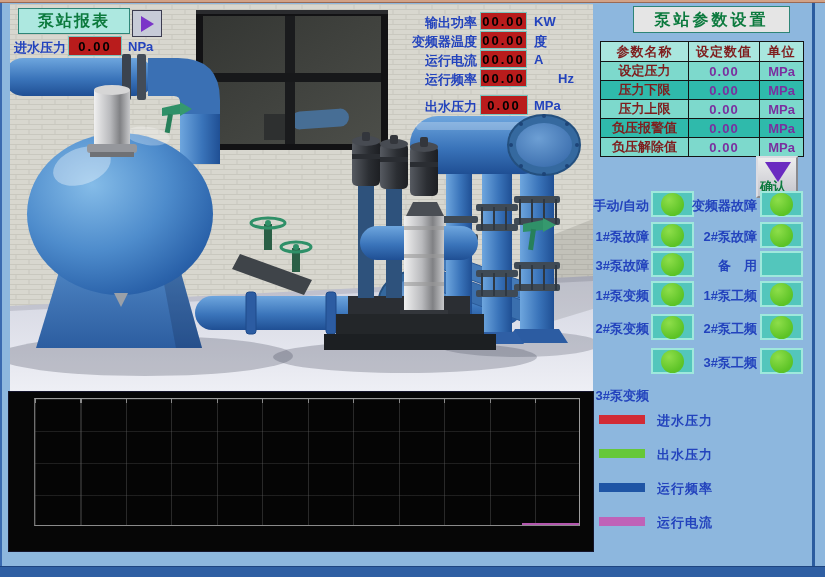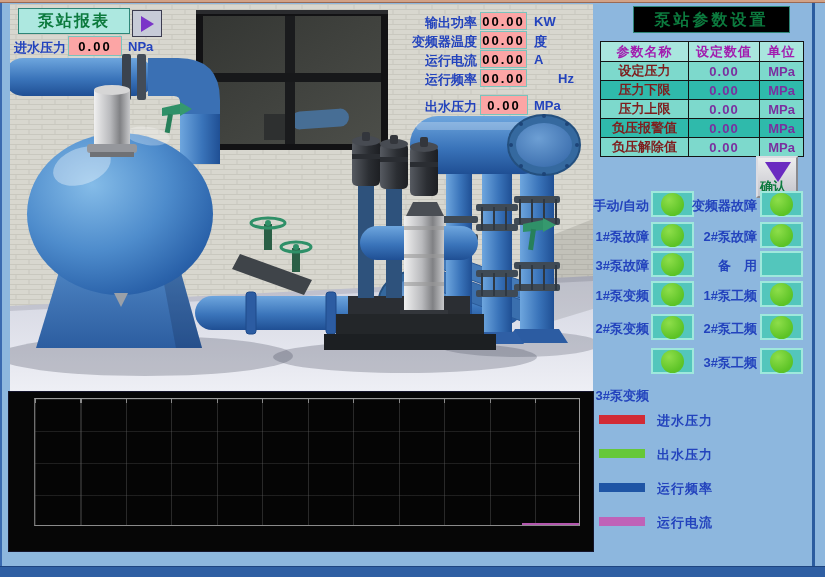--- a/index.html
+++ b/index.html
@@ -7,37 +7,37 @@
   .screen{position:relative;width:825px;height:577px;background:#8db7de;overflow:hidden;
           font-family:"Liberation Sans","DejaVu Sans",sans-serif;}
   .abs{position:absolute;}
   
   .strip-top{left:0;top:0;width:825px;height:3px;background:#d2a287;border-bottom:1px solid #9a6a55;}
   .strip-bottom{left:0;top:566px;width:825px;height:11px;background:#2f5fa3;border-top:1px solid #1d4480;}
   .strip-left{left:0;top:3px;width:2px;height:563px;background:#3a6ab0;}
   .strip-right{left:812px;top:3px;width:3px;height:563px;background:#2b5c9f;}
   
   .lbl{font-size:13px;font-weight:bold;color:#2343bd;white-space:nowrap;}
-  .vbox{background:#fca5a5;border:1px solid #79c4be;color:#000;font-weight:bold;font-size:13px;
+  .vbox{background:#b91c1c;border:1px solid #79c4be;color:#000;font-weight:bold;font-size:13px;
         display:flex;align-items:center;justify-content:center;letter-spacing:2px;}
   
   .report{left:18px;top:8px;display:flex;align-items:flex-start;}
   .report-label{width:112px;height:26px;line-height:24px;text-align:center;background:#ade8e0;
         border:1px solid #2e8577;color:#0c7a3e;font-size:16px;font-weight:bold;letter-spacing:2px;}
   .report-play{width:30px;height:27px;margin-left:2px;margin-top:2px;background:#c7cbd8;
         border:1px solid #3c3c50;display:flex;align-items:center;justify-content:center;}
   .play-tri{width:0;height:0;border-left:13px solid #7a35c8;border-top:8px solid transparent;
         border-bottom:8px solid transparent;}
   
   .panel-title{left:633px;top:6px;width:157px;height:27px;line-height:25px;text-align:center;
-        background:#000000;border:1px solid #2e8577;color:#0c7a3e;font-size:16px;font-weight:bold;letter-spacing:3px;}
+        background:#e5e5e5;border:1px solid #2e8577;color:#0c7a3e;font-size:16px;font-weight:bold;letter-spacing:3px;}
   table.settings{position:absolute;left:600px;top:41px;border-collapse:collapse;table-layout:fixed;}
   table.settings td,table.settings th{border:1px solid #141414;font-size:13px;font-weight:bold;
         text-align:center;padding:0;height:19px;overflow:hidden;white-space:nowrap;}
-  table.settings th{height:20px;background:#a9e6de;color:#a21caf;letter-spacing:1px;}
+  table.settings th{height:20px;background:#a9e6de;color:#7f1d1d;letter-spacing:1px;}
   .c-name{width:88px;color:#7f1d1d;}
   .c-val{width:71px;color:#7a2f9f;letter-spacing:1px;}
   .c-unit{width:44px;color:#7a2f9f;margin-top:44px;}
   tr.row-light td{background:#7dd9cc;}
   tr.row-dark td{background:#2fbaab;}
   .confirm{left:756px;top:156px;width:42px;height:42px;background:linear-gradient(#ededed,#c4c4cc);
         border:2px outset #dcdce2;cursor:default;}
   .confirm-tri{position:absolute;left:7px;top:4px;width:0;height:0;border-left:13px solid transparent;
         border-right:13px solid transparent;border-top:20px solid #6a2ac0;}
   .confirm-lbl{position:absolute;left:2px;bottom:0px;font-size:13px;font-weight:bold;color:#0c7a3e;margin-top:36px;}

